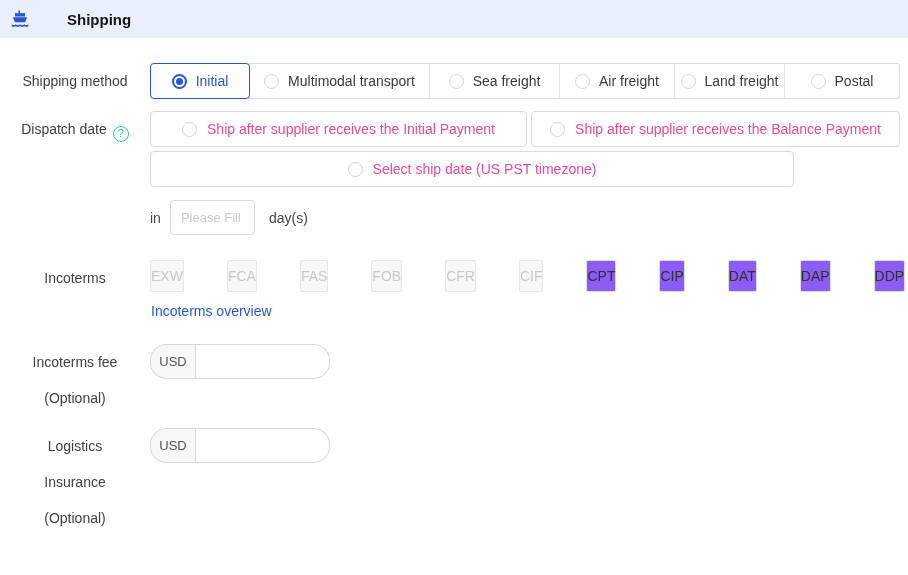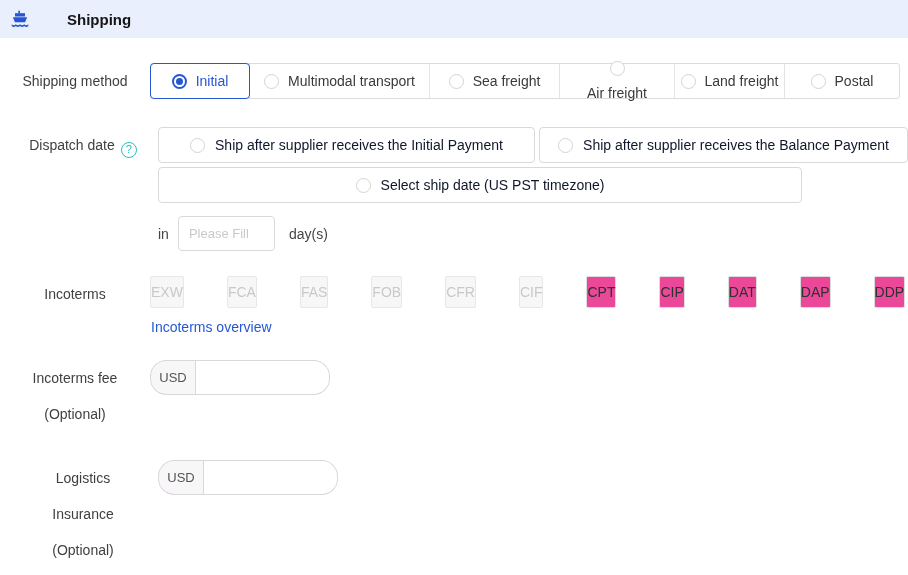--- a/index.html
+++ b/index.html
@@ -22,55 +22,55 @@
   .seg:first-child { border-left:none; }
   .seg.selected { border:1px solid #2556d4; border-radius:4px; margin:-1px; background:#fff;
     color:#2556d4; z-index:2; }
   .radio { width:15px; height:15px; border:1px solid #d4d4d4; border-radius:50%; background:#fff;
     flex:0 0 15px; }
   .radio.checked { border:2px solid #2556d4; position:relative; }
   .radio.checked::after { content:''; position:absolute; left:2px; top:2px; width:7px; height:7px;
     background:#2556d4; border-radius:50%; }
   
   .w-express{width:100px;} .w-multi{width:180px;} .w-sea{width:130px;}
-  .w-air{width:115px;flex-direction:column;} .w-land{width:110px;} .w-postal{width:115px;}
+  .w-air{width:115px;} .w-land{width:110px;} .w-postal{width:115px;}
   
   .help-ic { display:inline-flex; width:16px; height:16px; border:1px solid #2cc0c0; color:#2cc0c0;
     border-radius:50%; align-items:center; justify-content:center; font-size:11px; margin-left:6px;
     vertical-align:-3px; line-height:1; cursor:pointer; }
   .opt-box { height:36px; border:1px solid #d9d9d9; border-radius:4px; display:flex;
-    align-items:center; justify-content:center; gap:10px; font-size:14px; color:#0f172a;
+    align-items:center; justify-content:center; gap:10px; font-size:14px; color:#ec4899;
     cursor:pointer; background:#fff; }
   .dd-row1 { display:flex; gap:4px; }
   .dd-b1 { width:377px; } .dd-b2 { width:369px; }
   .dd-row2 { margin-top:4px; width:644px; }
   .days-row { margin-top:13px; display:flex; align-items:center; font-size:14px; color:#454545; }
   .days-row .in-word { margin-right:9px; }
-  .days-input { width:97px; height:35px; border:1px solid #d9d9d9; border-radius:4px;
+  .days-input { width:85px; height:35px; border:1px solid #d9d9d9; border-radius:4px;
     padding:0 10px; font-size:13px; color:#333; font-family:"Liberation Sans",sans-serif; }
   .days-input::placeholder { color:#c9c9c9; }
   .days-row .days-word { margin-left:14px; }
   
   .inco-group { display:flex; height:32px; width:750px;gap:44px; }
   .inco { flex:1; display:flex; align-items:center; justify-content:center; font-size:14px;
-    border:1px solid #dcdcdc; border-radius:2px; margin-left:-1px; background:#ec4899; color:#303030;
+    border:1px solid #dcdcdc; border-radius:2px; margin-left:-1px; background:#8b5cf6; color:#303030;
     cursor:pointer; z-index:1; }
   .inco:first-child { margin-left:0; }
   .inco.off { background:#f7f7f7; color:#c9c9c9; border-color:#e7e7e7; cursor:default; z-index:0; }
   .link-row { margin-top:6px; margin-left:151px; height:16px; }
   .link { font-size:14px; color:#2556d4; text-decoration:none; cursor:pointer; }
   
   .money-group { display:flex; width:180px; height:35px; border:1px solid #d9d9d9; border-radius:16px;
     overflow:hidden; background:#f0abfc; }
   .money-cur { width:45px; flex:0 0 45px; background:#f7f7f7; border-right:1px solid #d9d9d9;
     display:flex; align-items:center; justify-content:center; font-size:13px; color:#555; }
   .money-input { flex:1; border:none; outline:none; padding:0 8px; font-size:13px; color:#333;
     font-family:"Liberation Sans",sans-serif; }
   .lbl-line { display:block; }
-  .mt24{margin-top:28px;justify-content:flex-end;} .mt25{margin-top:25px;} .mt26{margin-top:26px;}
+  .mt24{margin-top:12px;} .mt25{margin-top:25px;} .mt26{margin-top:26px;}
 </style>
 </head>
 <body>
 
 <div class="header">
   <span class="ship-ic">
     <svg viewBox="0 0 24 24" width="20" height="20" fill="#2556d4">
       <rect x="10" y="2" width="2" height="3"></rect>
       <path d="M6 5 h12 v4 H6 z"></path>
       <path d="M3.5 10 h17 l-2.4 6 H5.9 z"></path>

